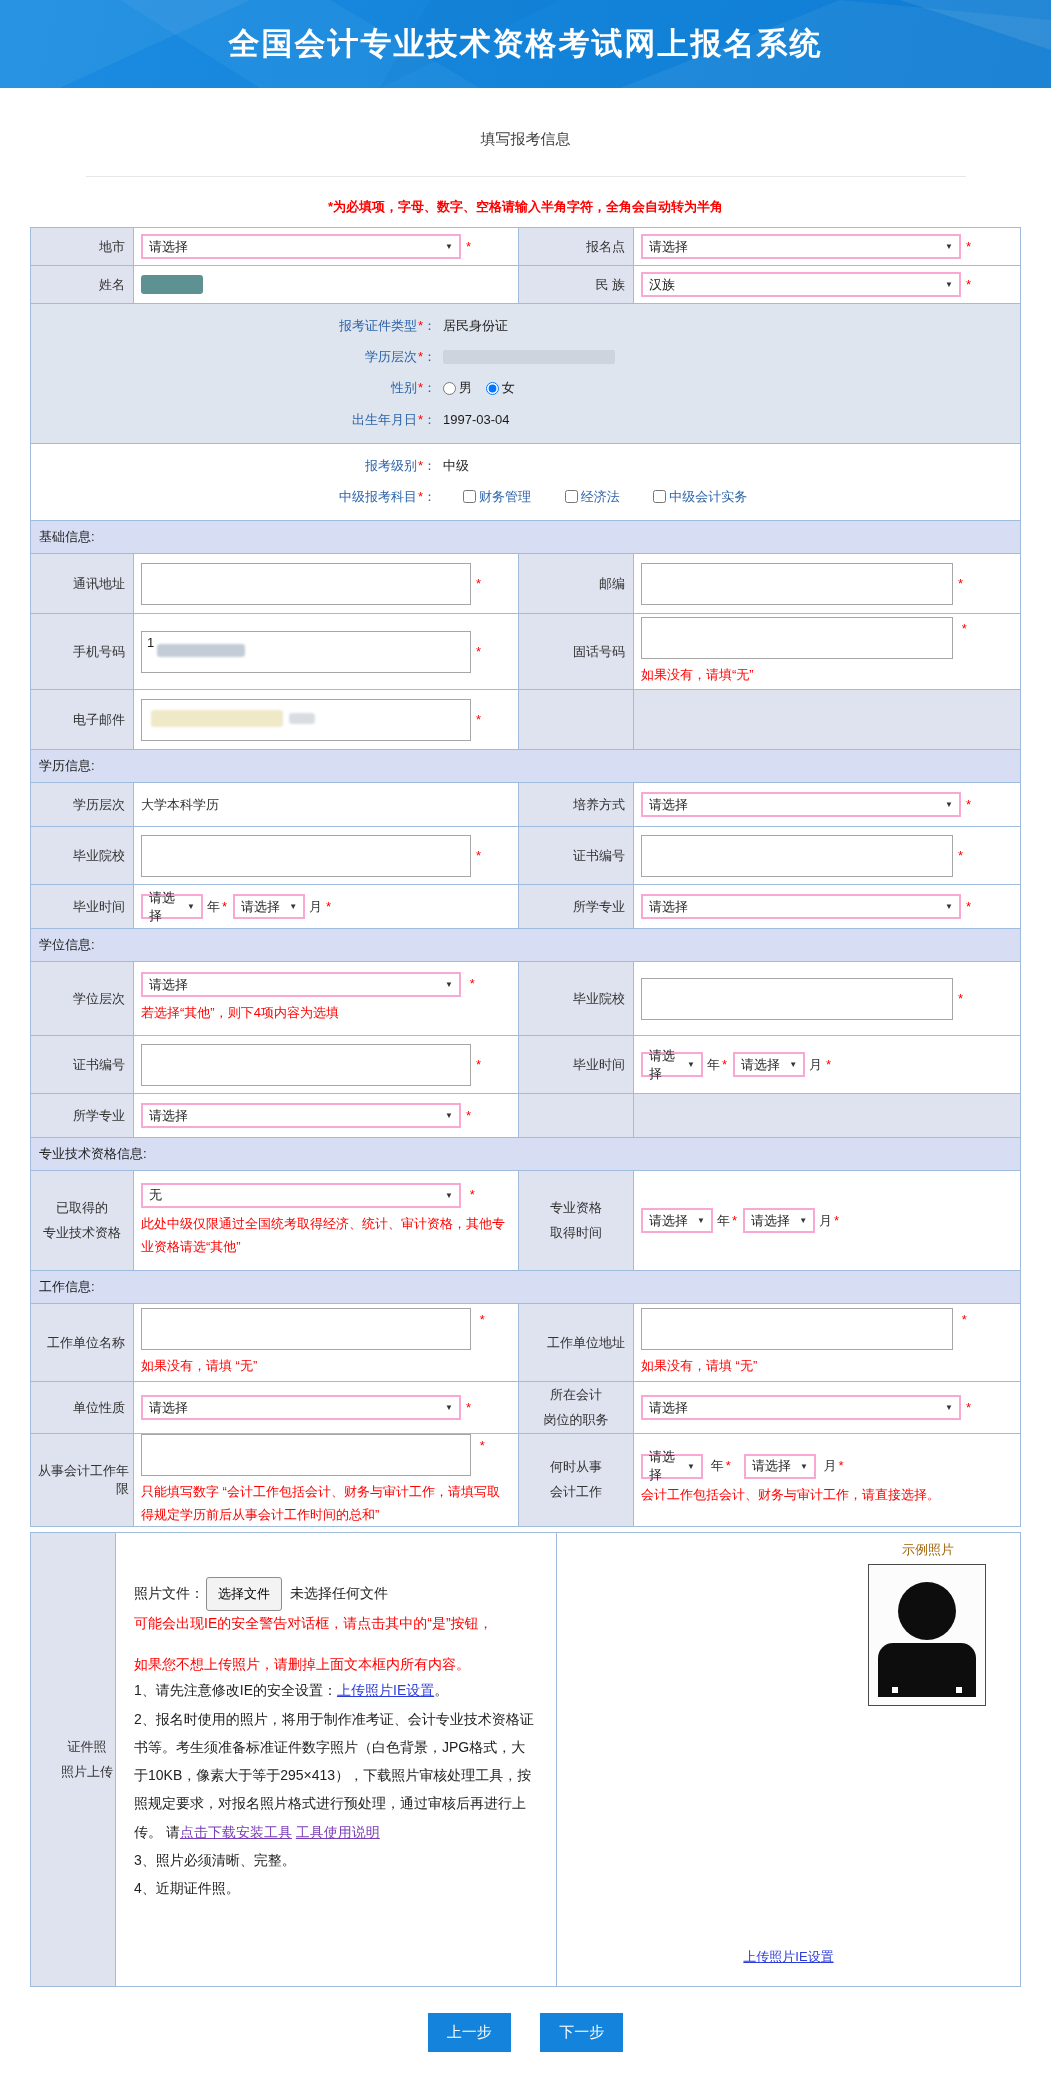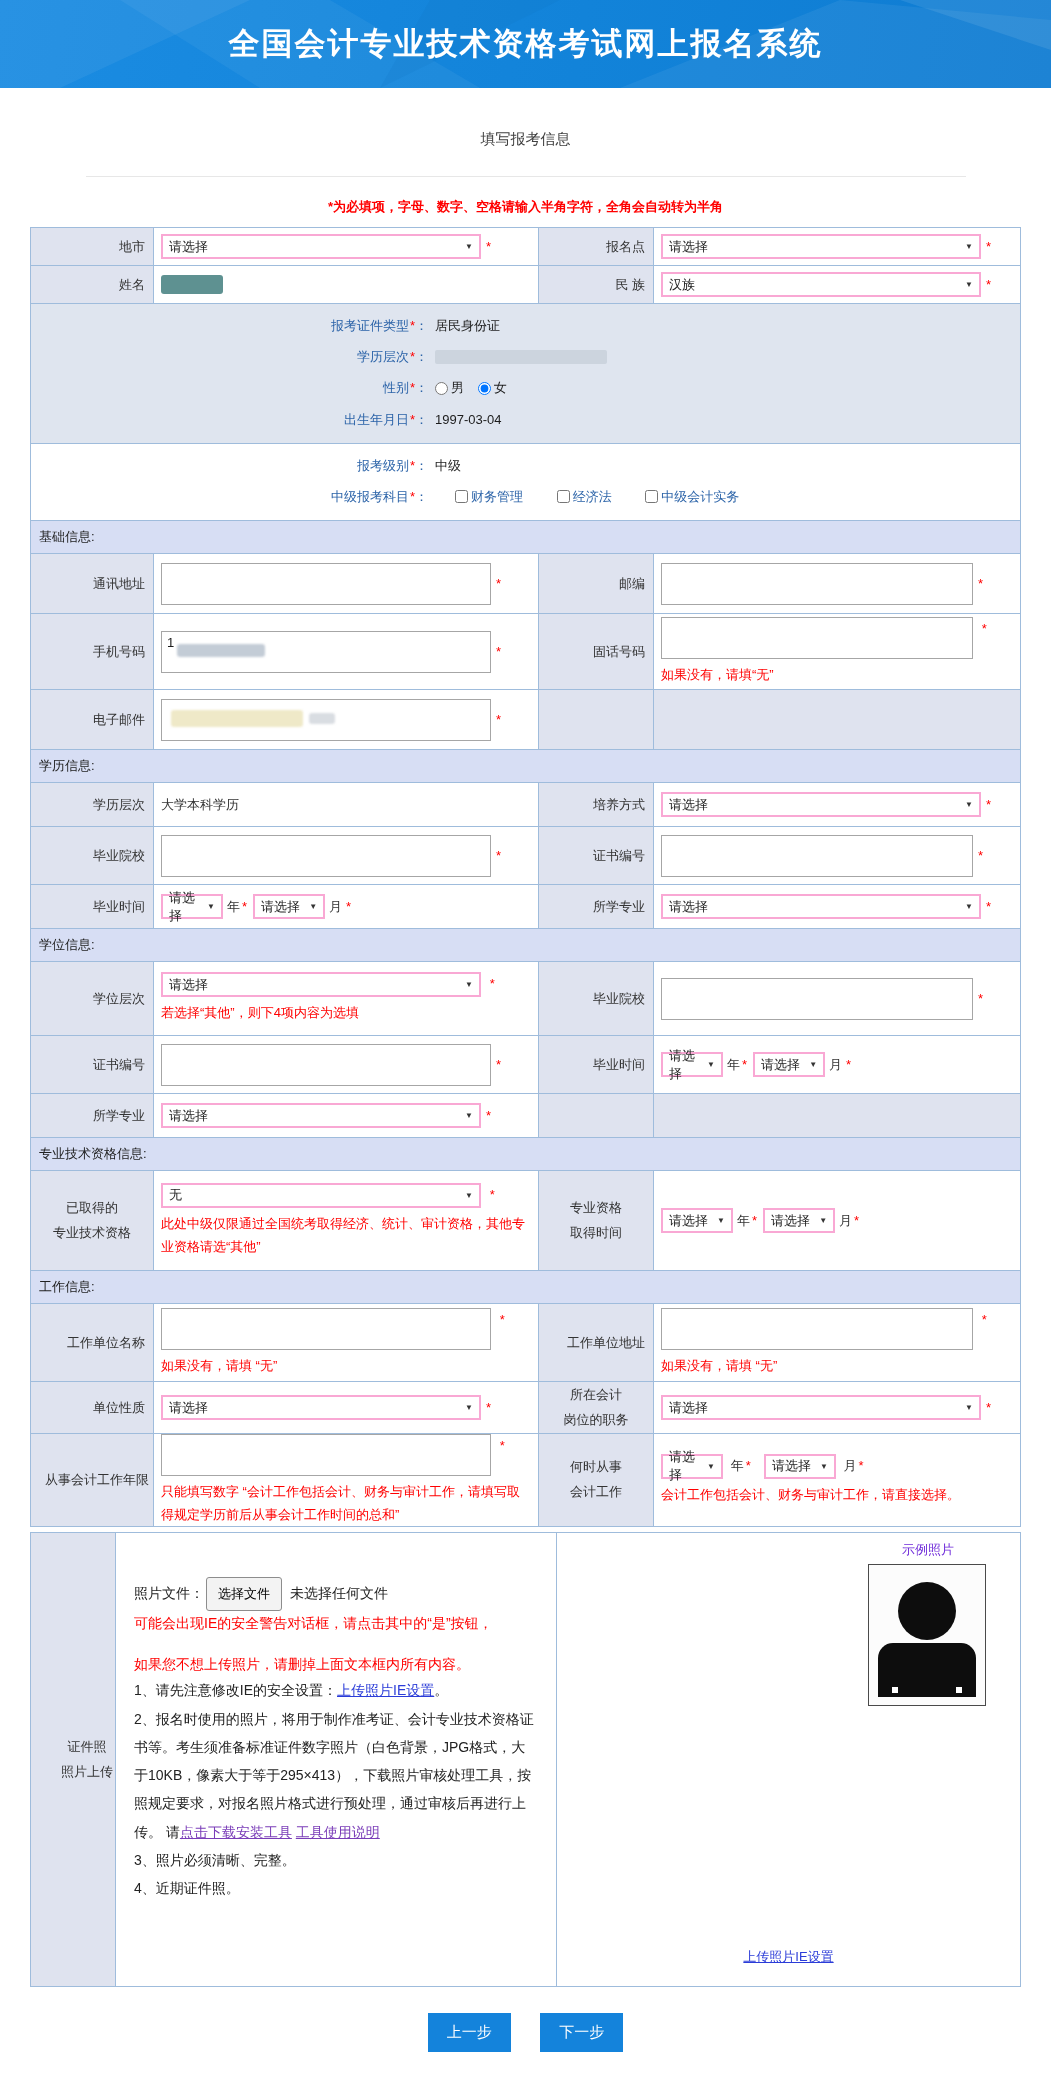--- a/index.html
+++ b/index.html
@@ -19,31 +19,31 @@
   .divider { width: 880px; margin: 27px auto 0; border-top: 1px solid #e7e7e7; }
   .warning { text-align: center; color: #f00; font-weight: bold; font-size: 13px; margin: 21px 0 11px; }
   
   .form-wrap { width: 991px; margin: 0 auto; border: 1px solid #9fbcdc; }
   .frow { display: flex; align-items: stretch; border-bottom: 1px solid #9fbcdc; }
   .form-wrap .frow:last-child, .photo-wrap .frow:last-child { border-bottom: none; }
   .cell { display: flex; align-items: center; }
   .lab { background: #dfe3ef; justify-content: flex-end; text-align: right; padding-right: 8px; }
   .lab-center { justify-content: center; text-align: center; padding-right: 0;
     flex-direction: column; line-height: 1.9; }
-  .c1 { width: 123px; border-right: 1px solid #9fbcdc; }
+  .c1 { width: 103px; border-right: 1px solid #9fbcdc; }
   .c2 { width: 385px; border-right: 1px solid #9fbcdc; padding-left: 7px; }
   .c3 { width: 115px; border-right: 1px solid #9fbcdc; }
   .c4 { flex: 1; padding-left: 7px; }
   .stack { flex-direction: column; align-items: flex-start; justify-content: center; }
   .sect-hdr { background: #d7def4; padding: 7px 8px; border-bottom: 1px solid #9fbcdc; color: #222; }
   
   .info-block { background: #dfe5ef; padding: 13px 0 1px; border-bottom: 1px solid #9fbcdc; }
   .white-block { background: #fff; padding: 13px 0 1px; border-bottom: 1px solid #9fbcdc; }
   .info-line { display: grid; grid-template-columns: 397px 1fr; column-gap: 7px;
-    align-items: center; margin-bottom: 13px; }
+    align-items: center; margin-bottom: 13px; margin-left: 8px; }
   .il-lab { text-align: right; color: #2b63a8; white-space: nowrap; }
   .il-val { text-align: left; color: #1c1c1c; }
   
   .sel { display: inline-flex; align-items: center; justify-content: space-between;
     height: 25px; border: 2px solid #f9a8d4; background: #fff; padding: 0 6px;
     vertical-align: middle; color: #1c1c1c; cursor: default; }
   .sel-arrow { font-size: 8px; color: #333; margin-left: 6px; flex: none; }
   .w320 { width: 320px; } .wsm { width: 62px; } .wsm2 { width: 72px; }
   .txt { height: 42px; width: 330px; border: 1px solid #a6a6a6; background: #fff;
     padding: 3px 5px 22px 5px; font: inherit; color: #1c1c1c; }
@@ -73,21 +73,21 @@
     display: flex; flex-direction: column; justify-content: center; align-items: center;
     line-height: 1.9; padding-left: 28px; }
   .p-main { width: 441px; border-right: 1px solid #9fbcdc; padding: 44px 20px 0 18px;
     font-size: 14px; line-height: 2.02; color: #222; }
   .p-right { flex: 1; position: relative; padding-top: 8px; }
   .file-btn { border: 1px solid #8d8d8d; background: #f3f3f3; padding: 3px 11px;
     font: inherit; font-size: 13px; border-radius: 3px; margin: 0 8px 0 2px; cursor: pointer; }
   .link-blue { color: #2b3cd8; text-decoration: underline; cursor: pointer; }
   .link-purple { color: #7a3db8; text-decoration: underline; cursor: pointer; }
   .sample-col { width: 120px; margin: 0 32px 0 auto; text-align: center; }
-  .sample-title { margin-bottom: 5px; color: #6d28d9; }
+  .sample-title { margin-bottom: 5px; color: #a16207; }
   .photo-box { width: 118px; height: 142px; border: 1px solid #4a4a4a; background: #fcfcfc;
     overflow: hidden; }
   .ph-head { width: 58px; height: 58px; border-radius: 50%; background: #0d0d0d; margin: 17px auto 3px; }
   .ph-body { width: 98px; height: 54px; background: #0d0d0d; border-radius: 15px 15px 0 0;
     margin: 0 auto; position: relative; }
   .ph-dot { position: absolute; bottom: 4px; width: 6px; height: 6px; background: #fff; }
   .ph-dot.l { left: 14px; } .ph-dot.r { right: 14px; }
   .ie-link { position: absolute; bottom: 20px; left: 0; right: 0; text-align: center; }
   
   .btns { text-align: center; margin-top: 26px; }

